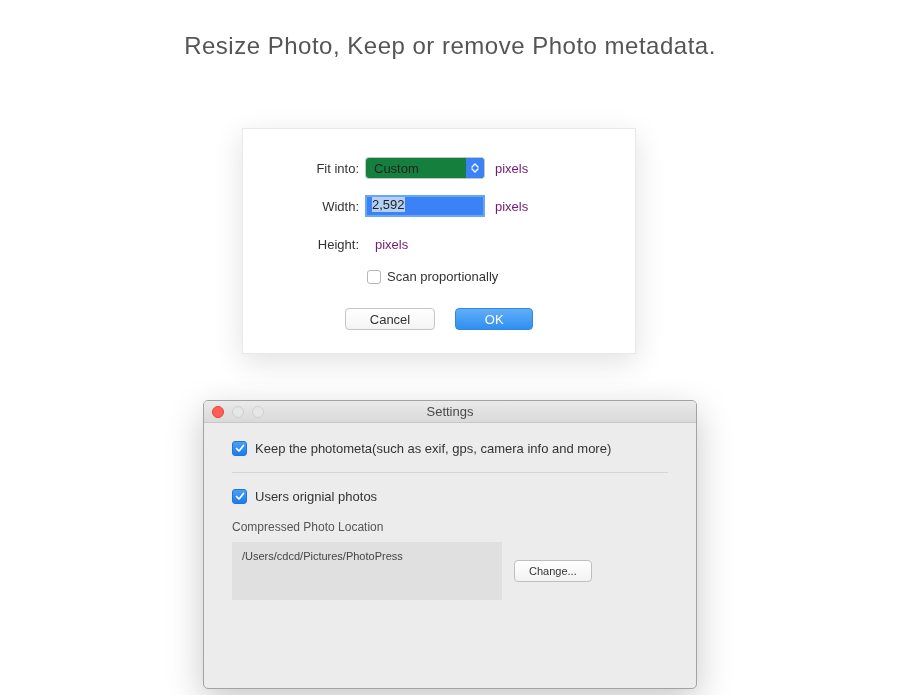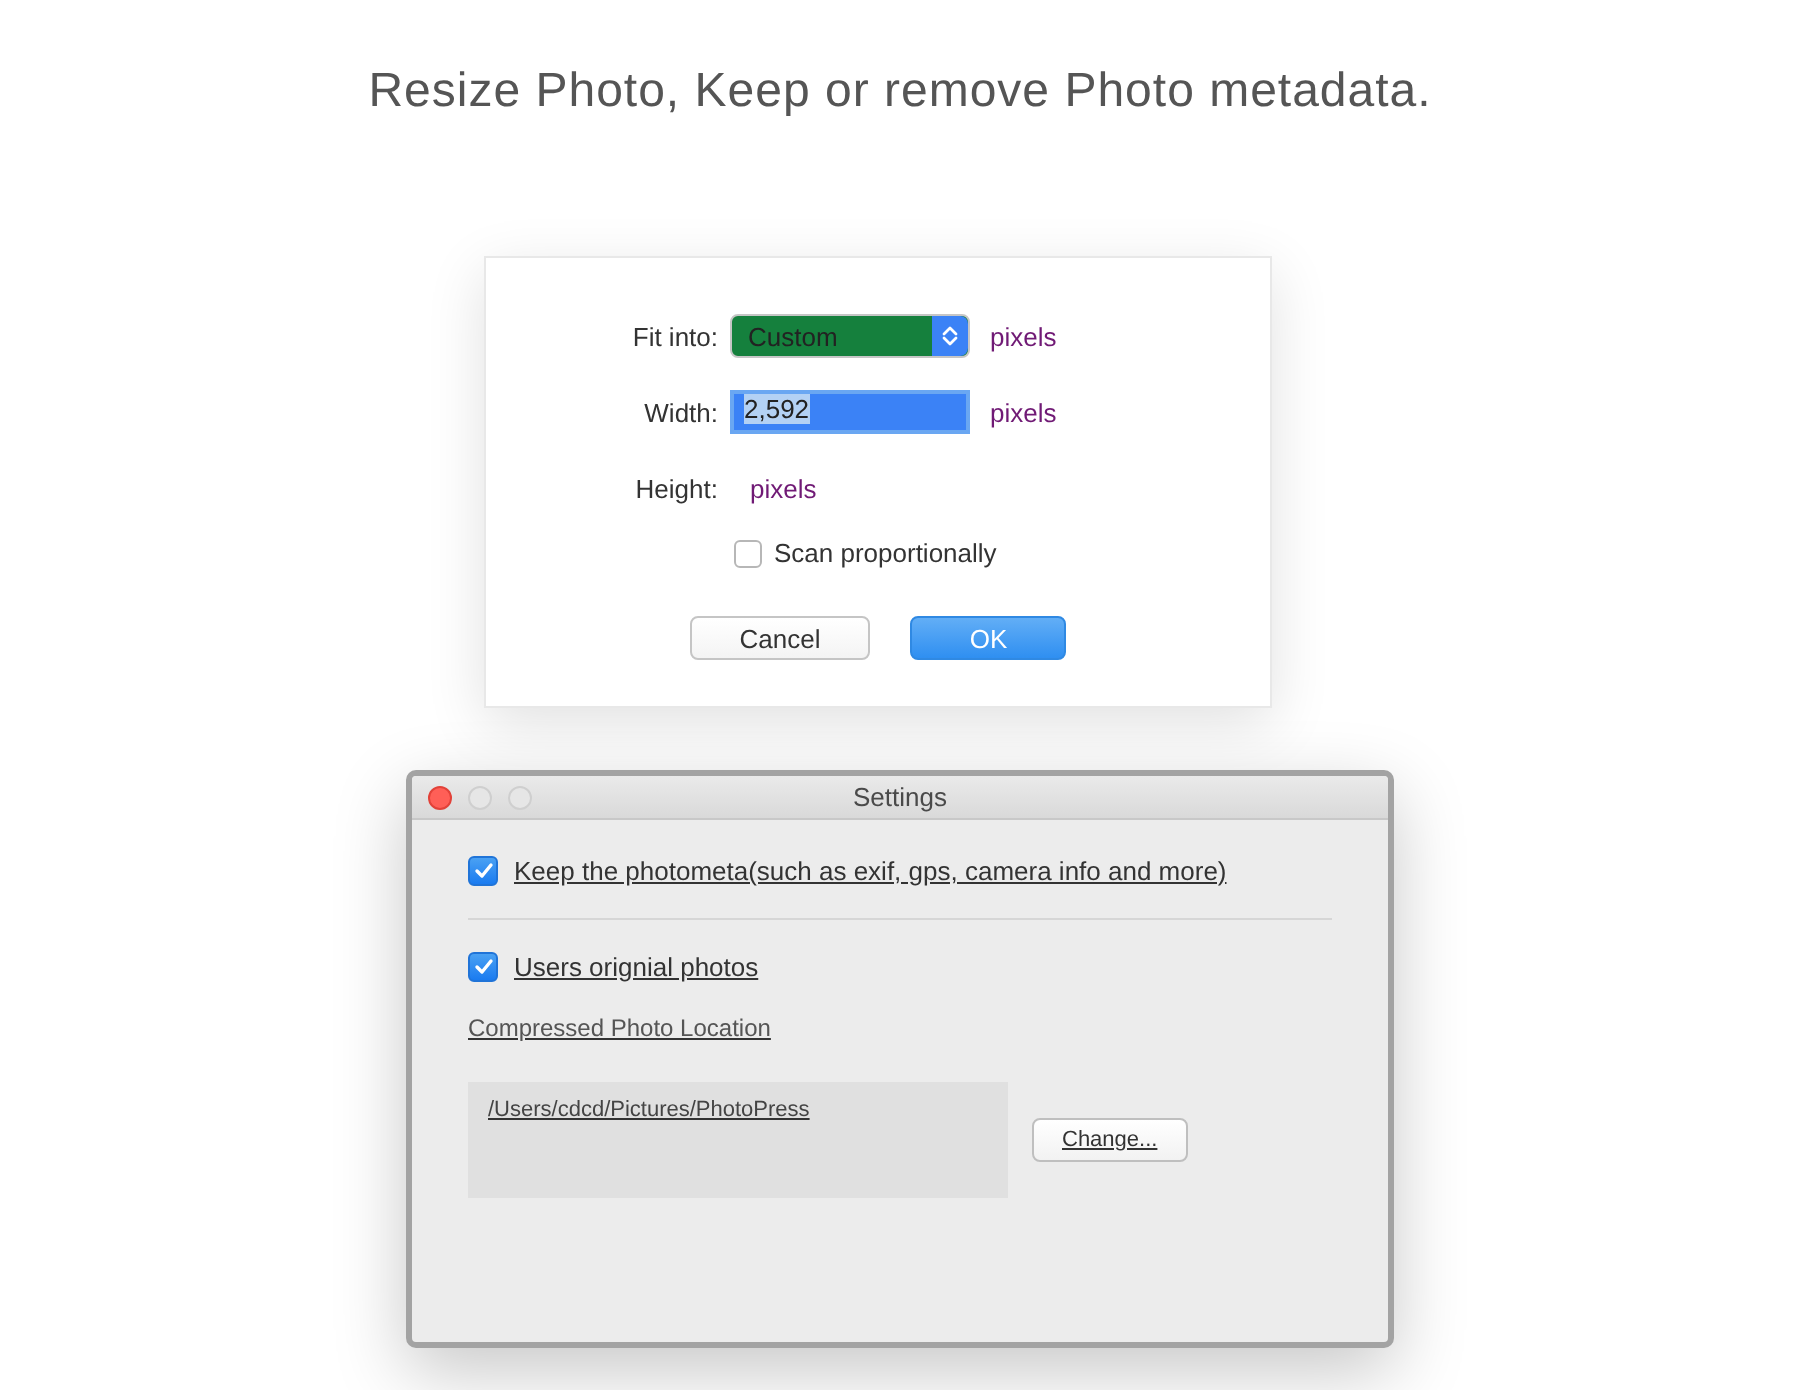--- a/index.html
+++ b/index.html
@@ -140,25 +140,25 @@
       background: linear-gradient(#62aef6, #2f8ff1);
       border: 1px solid #2f89e3;
       color: #fff;
       min-width: 78px;
     }
 
     
     .settings-window {
       position: absolute;
       left: 203px;
-      top: 385px;
+      top: 400px;
       width: 494px;
       height: 289px;
       background: #ececec;
-      border: 3px solid #a3a3a3;
+      border: 1px solid #a3a3a3;
       border-radius: 5px;
       box-shadow: 0 12px 36px rgba(0,0,0,0.22);
       overflow: hidden;
     }
     .titlebar {
       height: 22px;
       background: linear-gradient(#eaeaea, #d9d9d9);
       border-bottom: 1px solid #c8c8c8;
       display: flex;
       align-items: center;
@@ -180,21 +180,20 @@
     .tl-min   { background: #e6e6e6; border: 0.5px solid #cfcfcf; }
     .tl-max   { background: #e6e6e6; border: 0.5px solid #cfcfcf; }
     .titlebar-title {
       flex: 1;
       text-align: center;
       font-size: 13px;
       color: #4a4a4a;
     }
     .settings-body {
       padding: 18px 28px 20px 28px;
-      text-decoration: underline;
     }
     .check-row {
       display: flex;
       align-items: center;
       font-size: 13px;
       color: #333;
     }
     .check-box {
       width: 15px;
       height: 15px;
@@ -217,21 +216,21 @@
     }
     .section-label {
       font-size: 12px;
       color: #555;
       margin-top: 16px;
     }
     .bottom-area {
       display: flex;
       align-items: center;
       gap: 12px;
-      margin-top: 20px;
+      margin-top: 8px;
     }
     .path-box {
       width: 270px;
       height: 58px;
       background: #e0e0e0;
       padding: 8px 10px;
       font-size: 11px;
       color: #444;
     }
     .change-btn {

